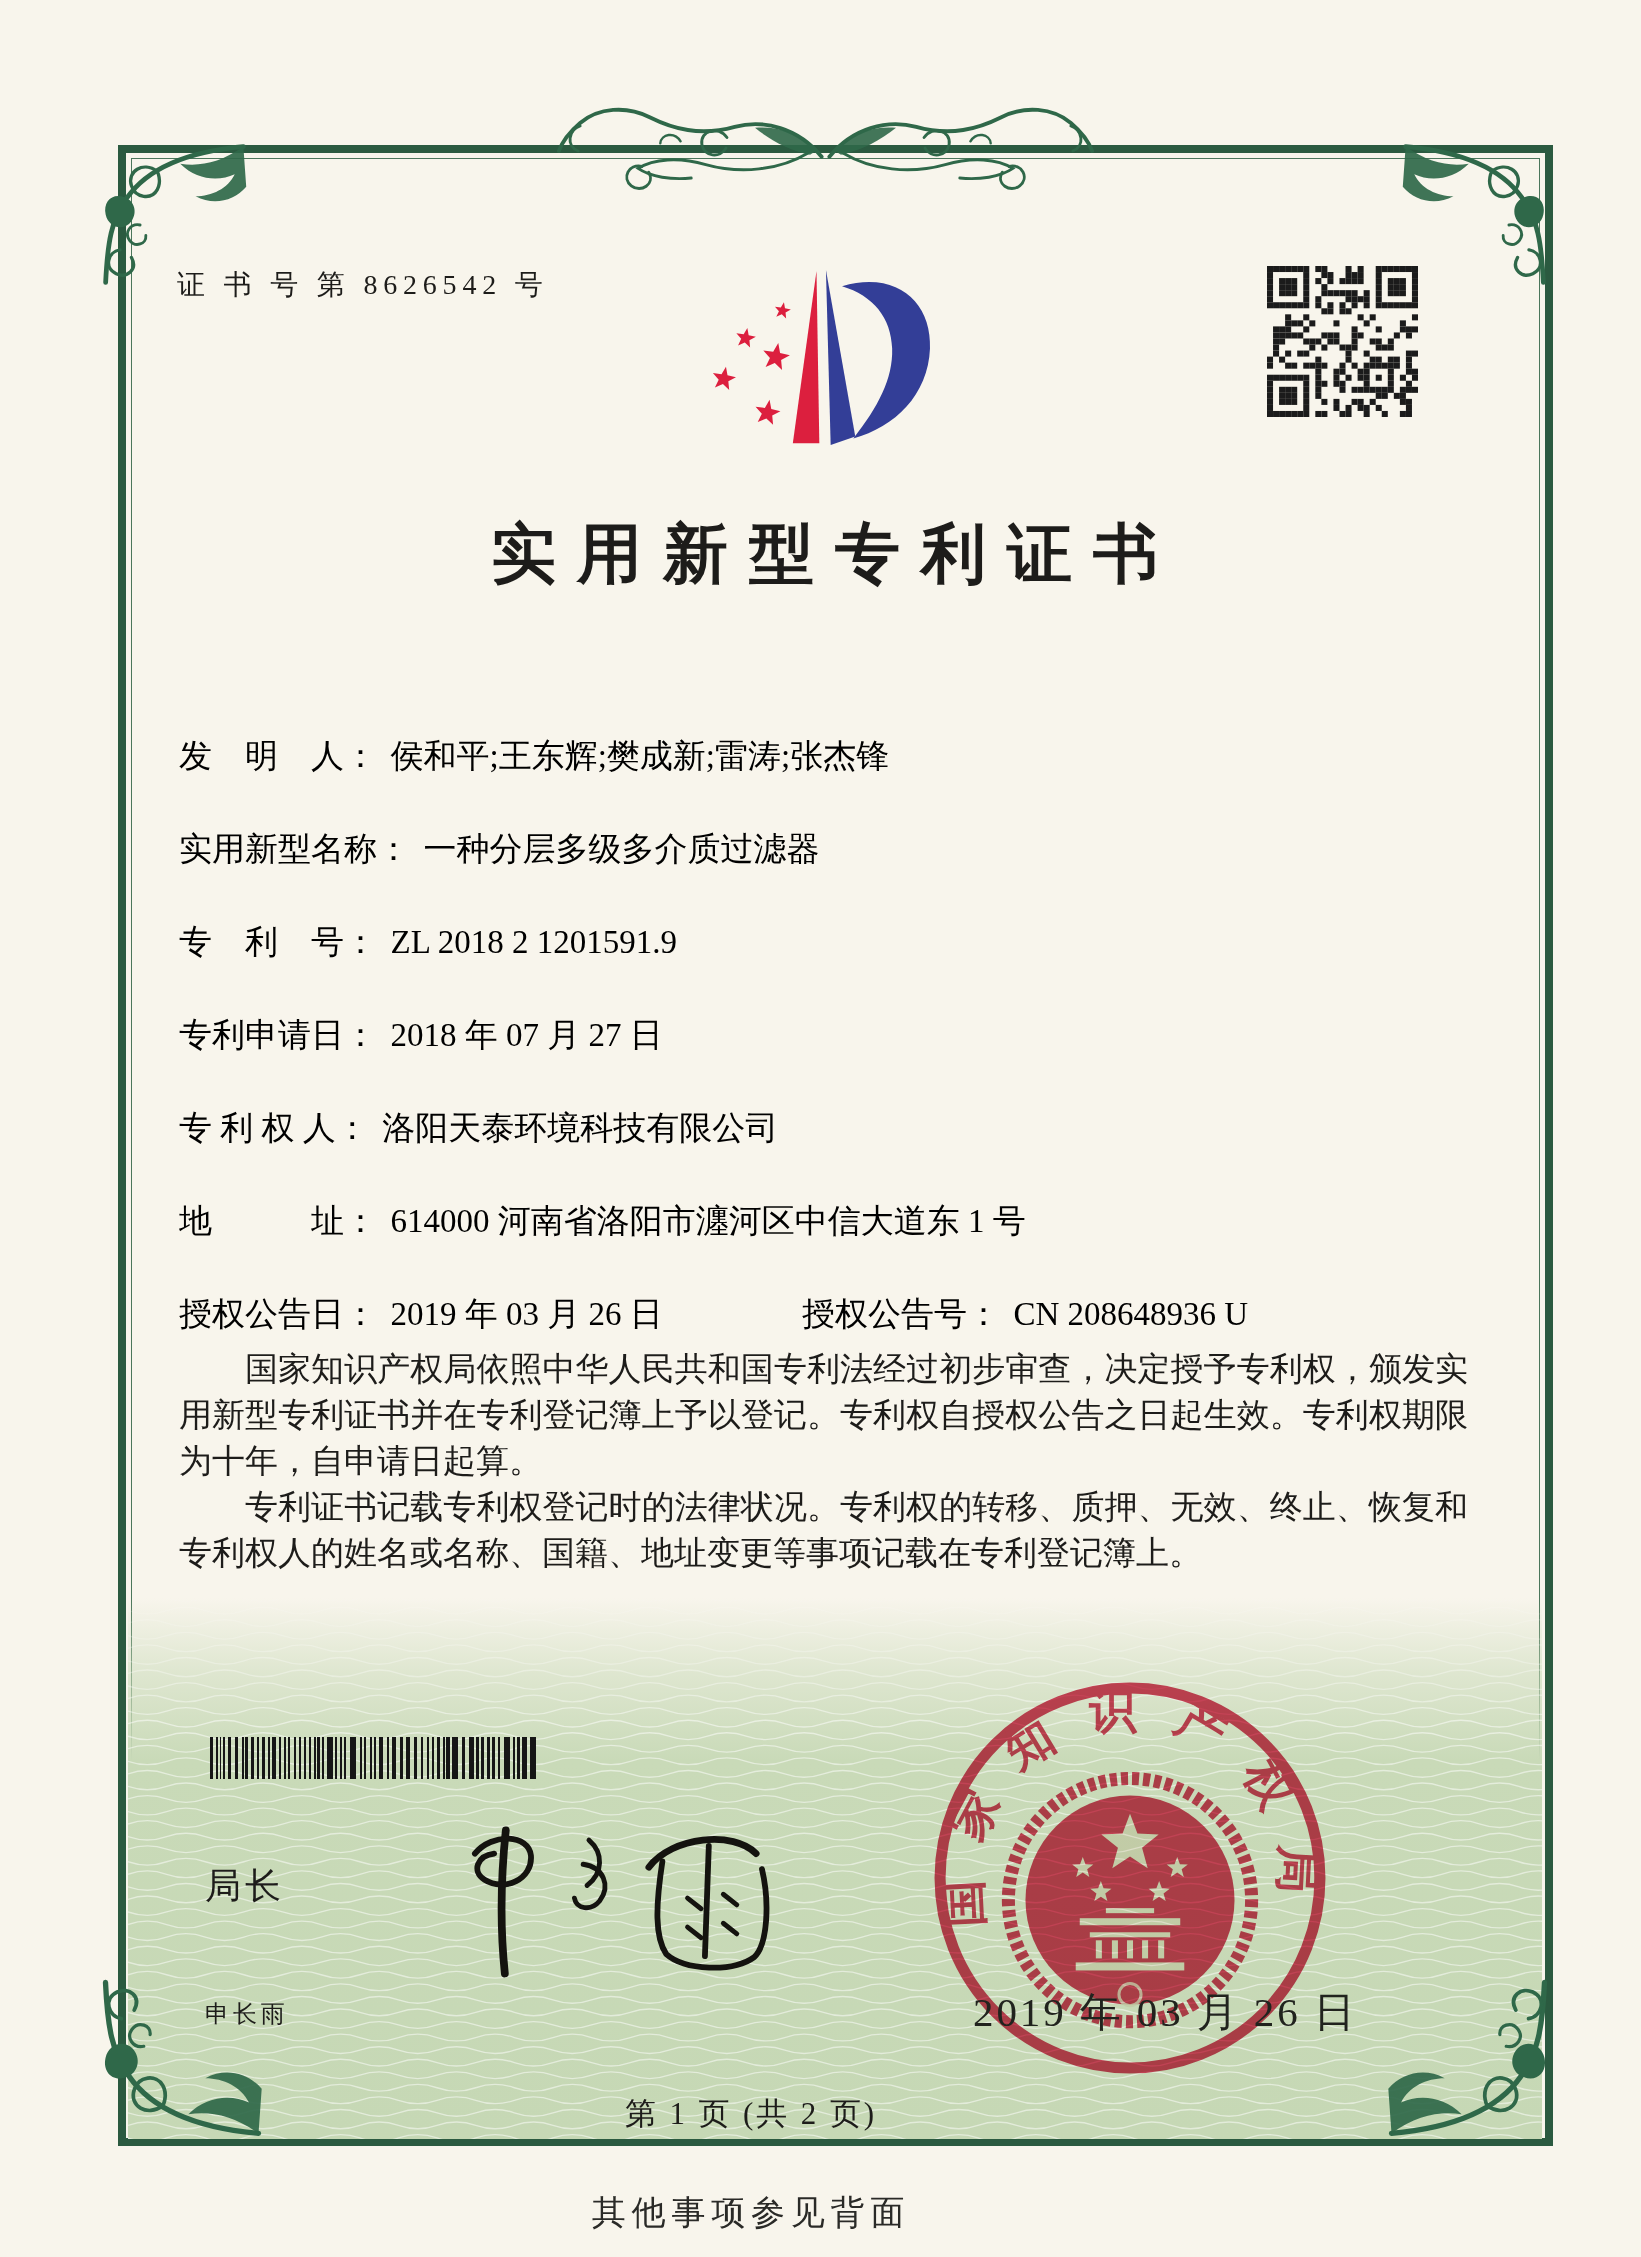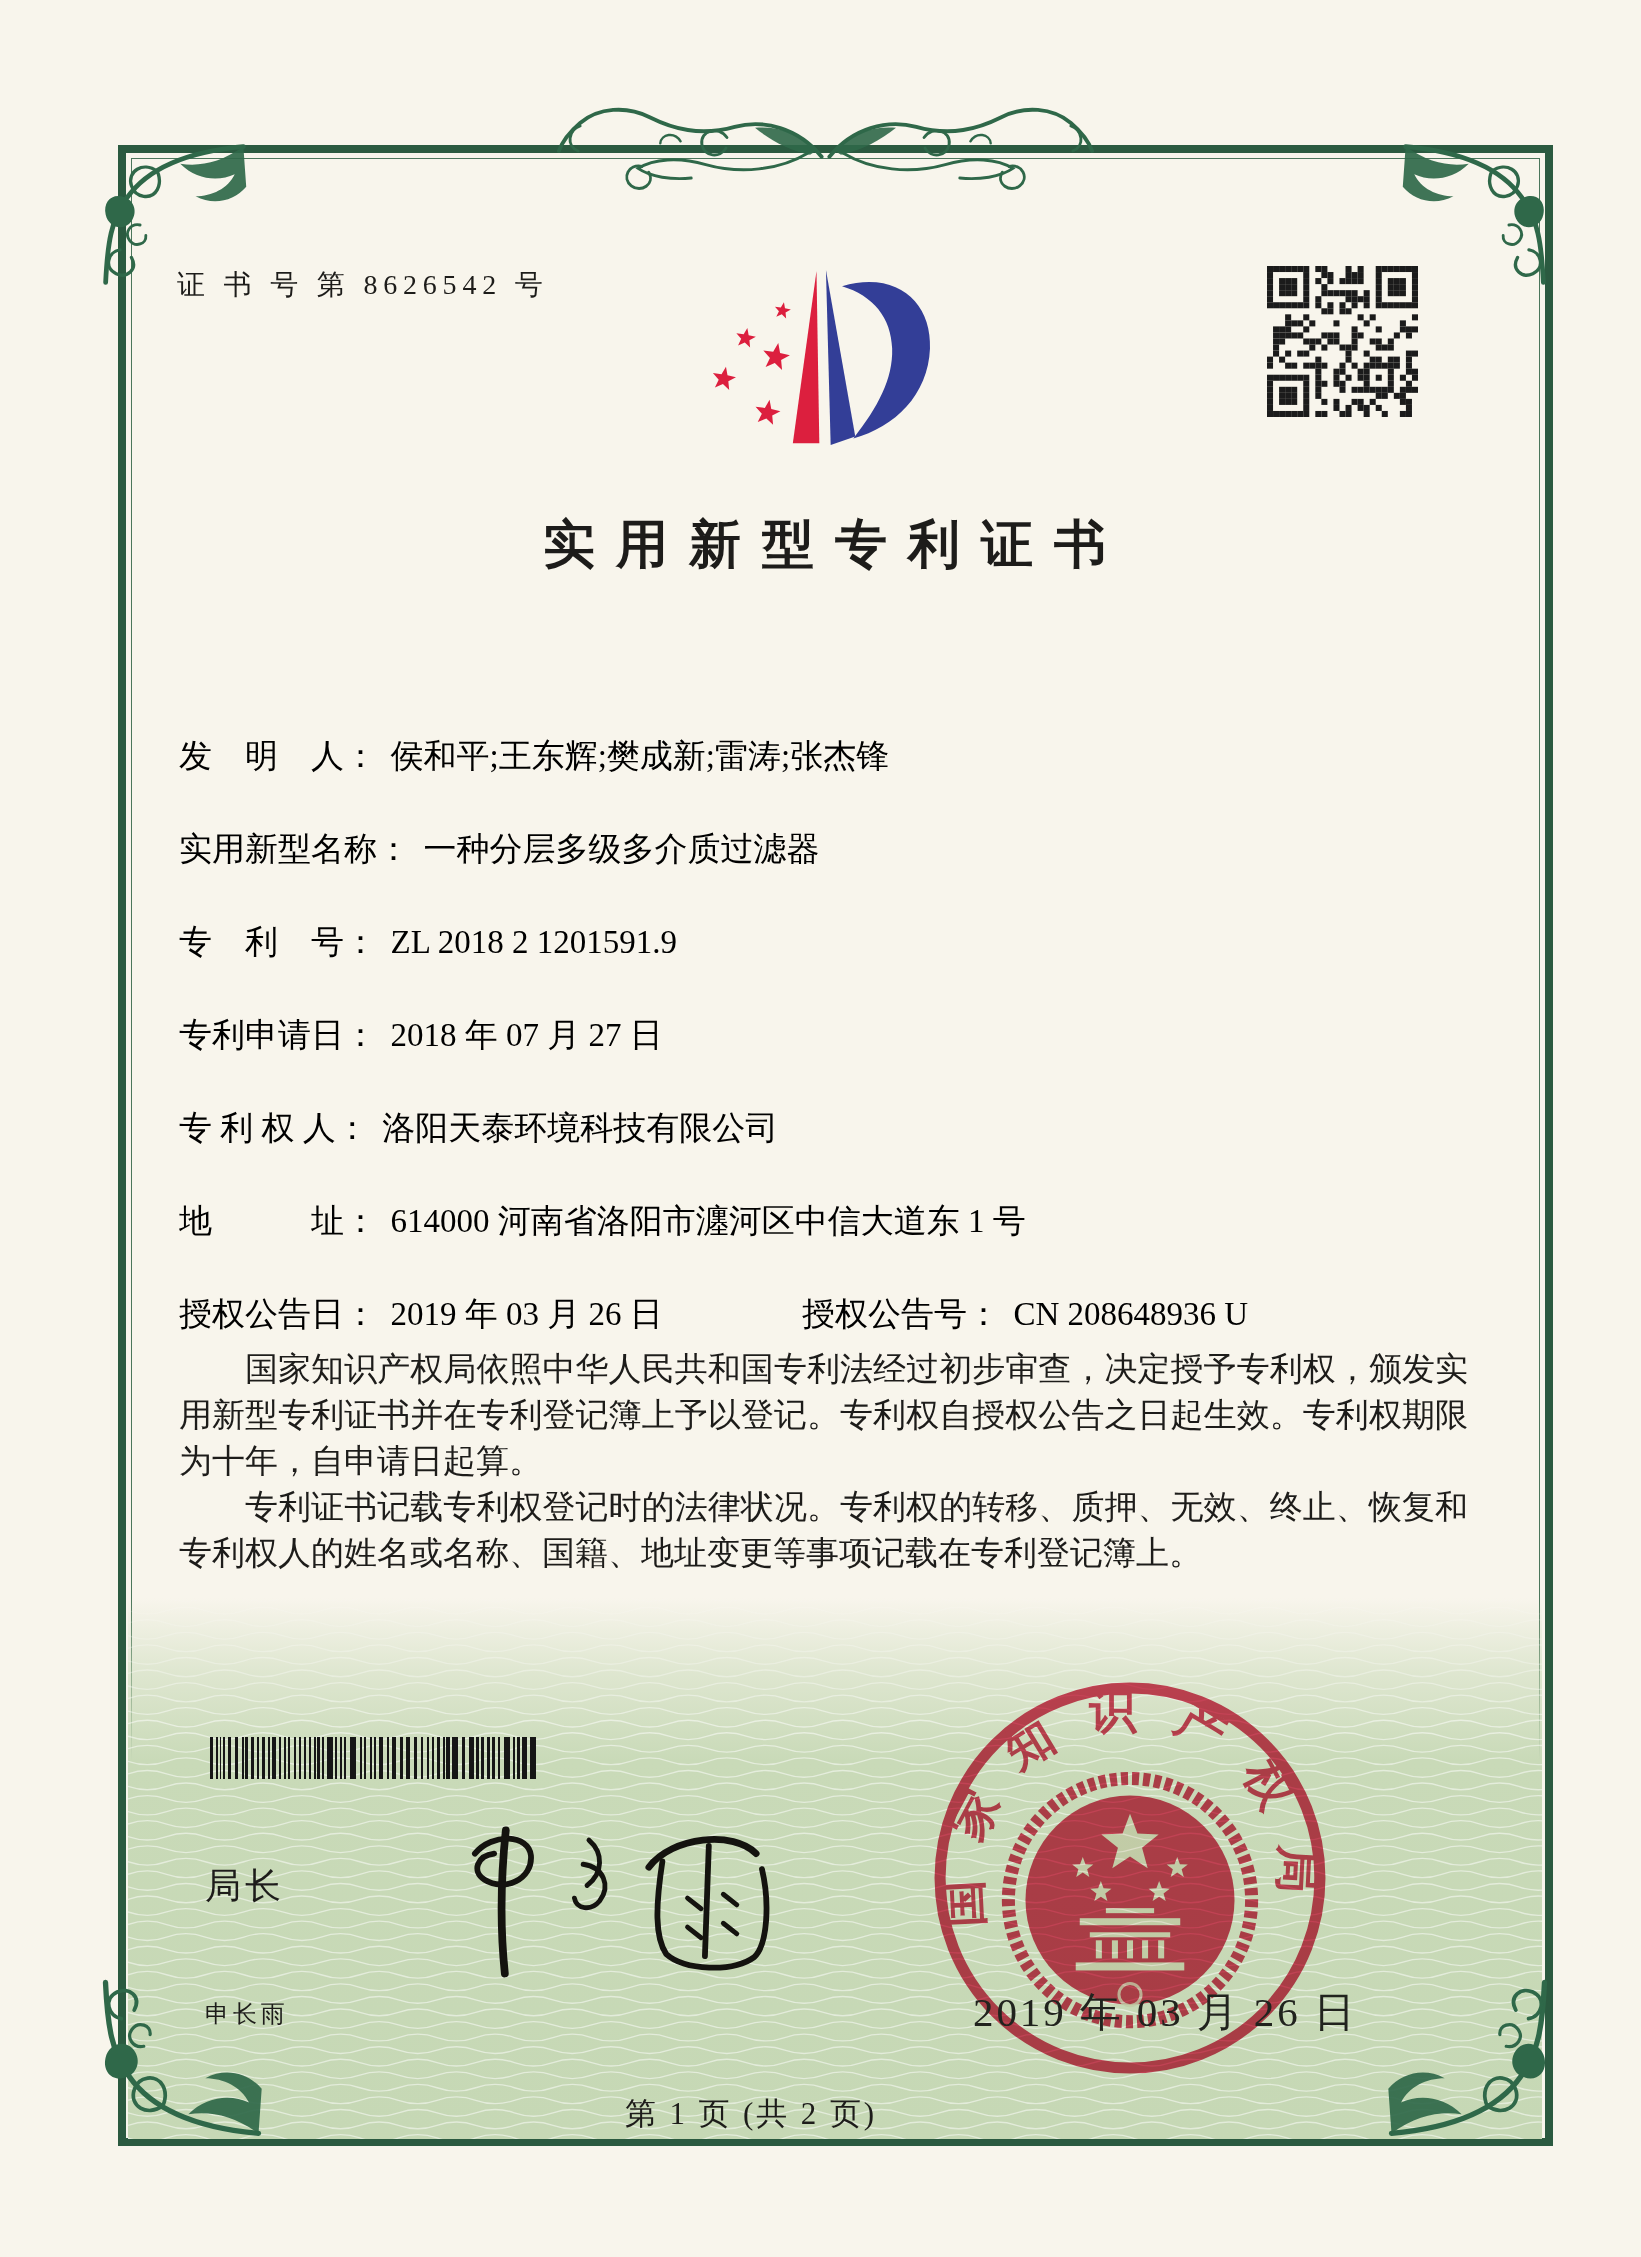--- a/index.html
+++ b/index.html
@@ -7,21 +7,21 @@
   #page{position:absolute;left:0;top:0;width:1641px;height:2257px;background:#f8f5ec;overflow:hidden;}
   
   .frame{position:absolute;left:118px;top:145px;width:1435px;height:2001px;border:8.7px solid #2b5a40;box-sizing:border-box;}
   .frame-inner{position:absolute;inset:4.8px;border:1.9px solid rgba(45,95,66,.85);}
   
   #green-zone{position:absolute;left:128px;top:1598px;width:1414px;height:541px;
      background:linear-gradient(180deg, rgba(201,218,184,0) 0%, rgba(201,218,184,.55) 14%, #c9dab8 30%, #c6d8b5 100%);}
   #green-zone svg{position:absolute;left:0;top:0;}
   .txt{position:absolute;color:#1d1c1a;white-space:nowrap;}
   #cert-no{left:177px;top:266px;font-size:28px;letter-spacing:5.8px;}
-  #main-title{left:128px;top:510px;width:1414px;text-align:center;font-size:52px;font-weight:700;letter-spacing:21px;white-space:nowrap;}
+  #main-title{left:128px;top:510px;width:1414px;text-align:center;font-size:65px;font-weight:700;letter-spacing:21px;white-space:nowrap;}
   #fields{position:absolute;left:179px;top:734px;width:1294px;font-size:33px;}
   .frow{position:relative;height:47px;margin-bottom:46px;white-space:nowrap;}
   .flabel{display:inline-block;}
   .fvalue{display:inline-block;margin-left:13.5px;}
   .gpair2{position:absolute;left:623px;top:0;}
   #paras{position:absolute;left:179px;top:1346px;width:1289px;font-size:33px;line-height:46px;text-align:justify;color:#1d1c1a;}
   #paras p{margin:0;text-indent:2em;}
   #barcode{position:absolute;left:210px;top:1737px;width:341px;height:42px;display:flex;align-items:stretch;}
   #barcode span{display:block;height:100%;background:#161616;}
   #director-role{left:205px;top:1862px;font-size:36px;font-family:"Liberation Sans","DejaVu Sans",sans-serif;font-weight:500;letter-spacing:3.9px;}
@@ -583,15 +583,16 @@
         <rect x="146" y="284" width="108" height="8"></rect>
       </g>
       <circle cx="200" cy="316" r="11" fill="none" stroke="#f6efe6" stroke-width="3" opacity=".8"></circle>
     </g>
   </svg>
 
   <div class="txt" id="seal-date">2019 年 03 月 26 日</div>
 
   
   <div class="txt" id="page-no">第 1 页 (共 2 页)</div>
+  <div class="txt" id="back-note">其他事项参见背面</div>
 
 </div>
 
 
 </body></html>

